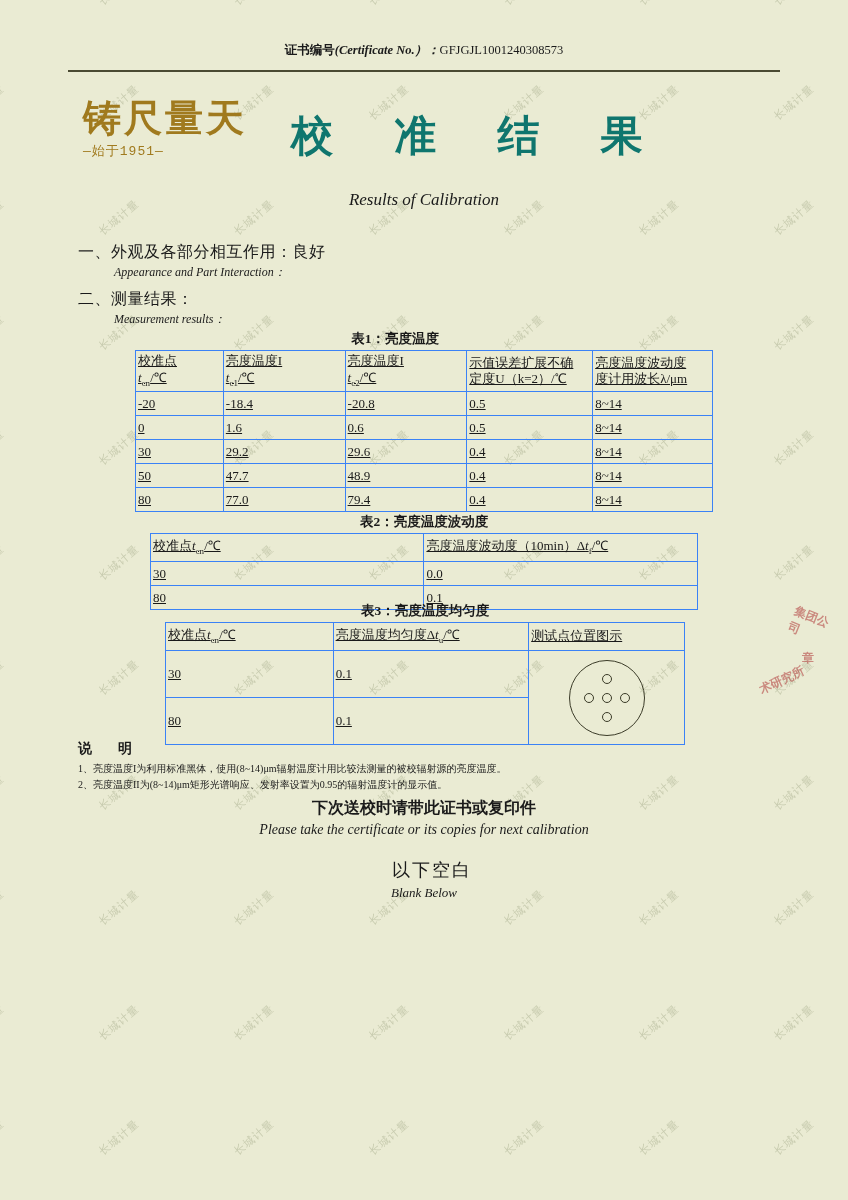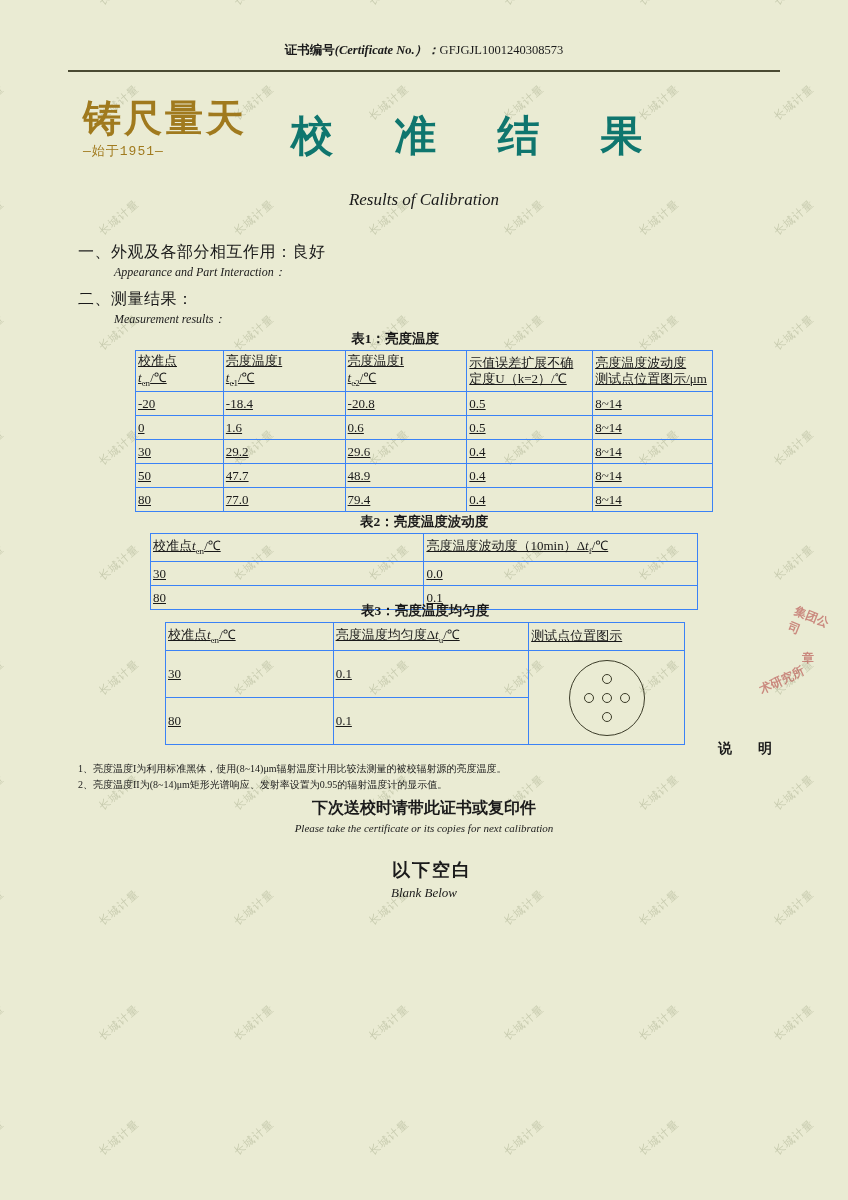--- a/index.html
+++ b/index.html
@@ -189,21 +189,21 @@
   .diagram .e  { left: 50px; top: 32px; }
 
   
   #notes {
     position: absolute;
     top: 740px;
     left: 78px;
     width: 700px;
   }
   #notes .note-title {
-    text-align: right;
+    text-align: left;
     font-size: 14px;
     font-weight: bold;
     letter-spacing: 6px;
     margin-bottom: 3px;
   }
   #notes .note {
     font-size: 10px;
     line-height: 1.55;
   }
 
@@ -212,35 +212,35 @@
     top: 798px;
     left: 0;
     width: 848px;
     text-align: center;
   }
   #remind .cn {
     font-size: 16px;
     font-weight: bold;
   }
   #remind .en {
-    font-size: 11px;
+    font-size: 14px;
     font-style: italic;
     margin-top: 3px;
   }
 
   #blank {
     position: absolute;
     top: 858px;
     left: 0;
     width: 848px;
     text-align: center;
   }
   #blank .cn {
     font-size: 18px;
-    font-weight: bold;
+    font-weight: normal;
     letter-spacing: 2px;
     margin-left: 16px;
   }
   #blank .en {
     font-size: 13px;
     font-style: italic;
     margin-top: 3px;
   }
 
   
@@ -394,21 +394,21 @@
             <td>
               <div>亮度温度I</div>
               <div><span class="it">t</span><span class="sub">c2</span>/℃</div>
             </td>
             <td>
               <div>示值误差扩展不确</div>
               <div>定度U（k=2）/℃</div>
             </td>
             <td>
               <div>亮度温度波动度</div>
-              <div>测试点位置图示/μm</div>
+              <div>度计用波长λ/μm</div>
             </td>
           </tr>
         </thead>
         <tbody id="t1body">
             <tr>
               <td>-20</td>
               <td>-18.4</td>
               <td>-20.8</td>
               <td>0.5</td>
               <td>8~14</td>

